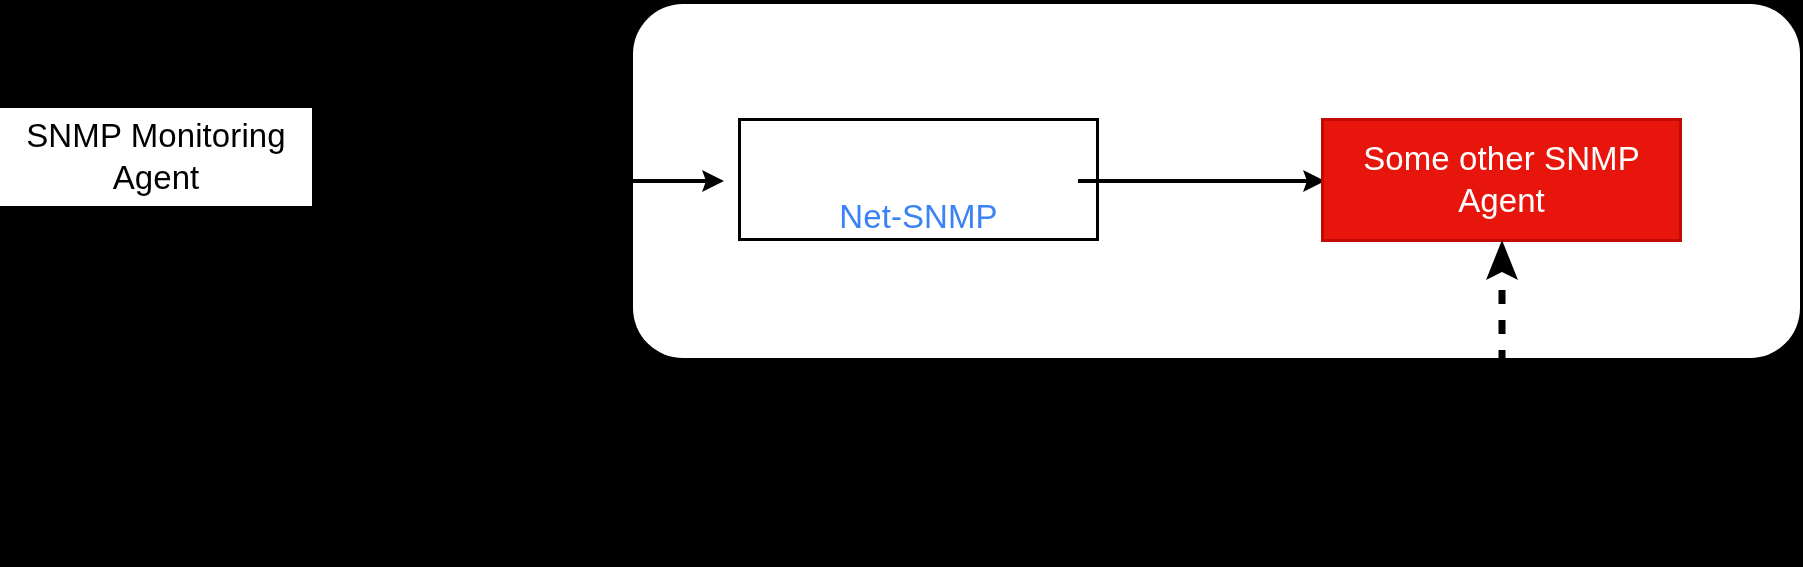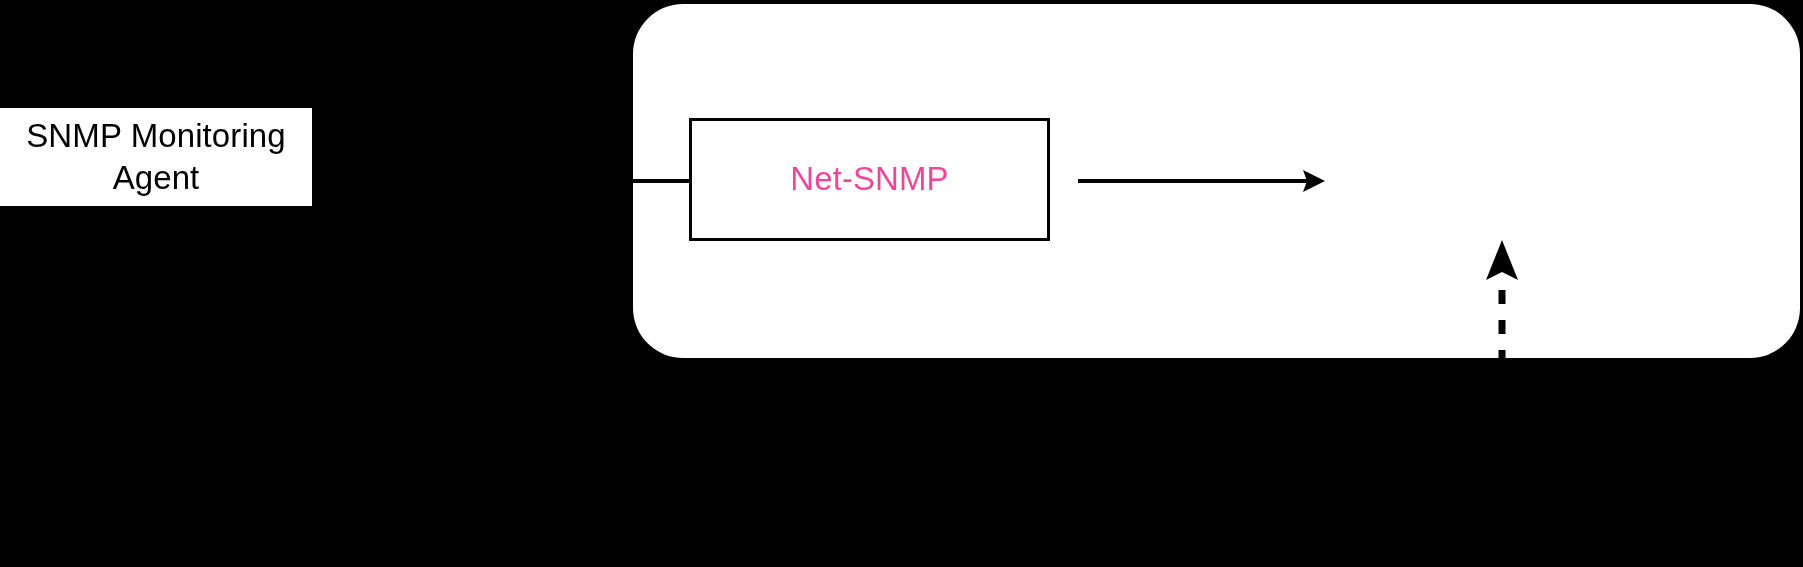--- a/index.html
+++ b/index.html
@@ -56,28 +56,29 @@
     width: 316px;
     height: 102px;
     background: #ffffff;
     border: 2px solid #000000;
     color: #000000;
     font-size: 33px;
   }
 
   
   .node-netsnmp {
-    left: 689px;
+    left: 738px;
     top: 118px;
     width: 361px;
     height: 123px;
     background: #ffffff;
     border: 3px solid #000000;
-    color: #ec4899;
+    color: #3b82f6;
     font-size: 33px;
+    align-items: flex-end;
   }
 
   
   .node-agent {
     left: 1321px;
     top: 118px;
     width: 361px;
     height: 124px;
     background: #e8150d;
     border: 3px solid #c00a05;
@@ -121,20 +122,23 @@
     <span class="node-label">Net-SNMP</span>
   </div>
 
   <div class="connector conn-middle">
     <svg width="248" height="62" viewBox="0 0 248 62" xmlns="http://www.w3.org/2000/svg">
       <line x1="0" y1="31" x2="235" y2="31" stroke="#000000" stroke-width="4"></line>
       <polygon points="247,31 225,20 229,31 225,42" fill="#000000"></polygon>
     </svg>
   </div>
 
+  <div class="node node-agent">
+    <span class="node-label">Some other SNMP Agent</span>
+  </div>
 
   <div class="connector conn-dashed">
     <svg width="66" height="132" viewBox="0 0 66 132" xmlns="http://www.w3.org/2000/svg">
       <line x1="32" y1="132" x2="32" y2="42" stroke="#000000" stroke-width="7" stroke-dasharray="14,16"></line>
       <polygon points="32,8 16,48 32,40 48,48" fill="#000000"></polygon>
     </svg>
   </div>
 
 </div>
 

